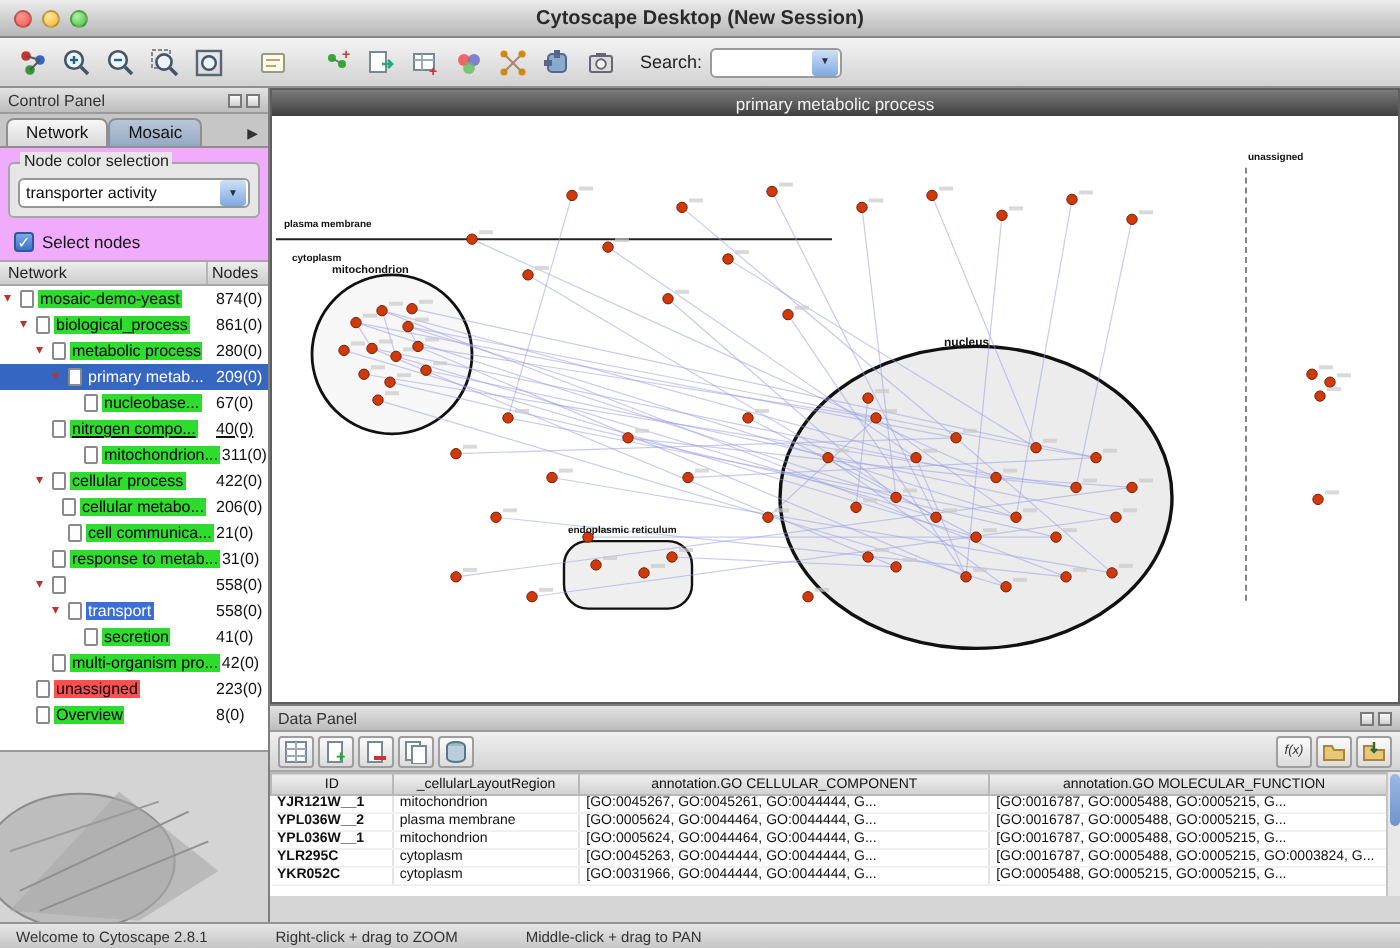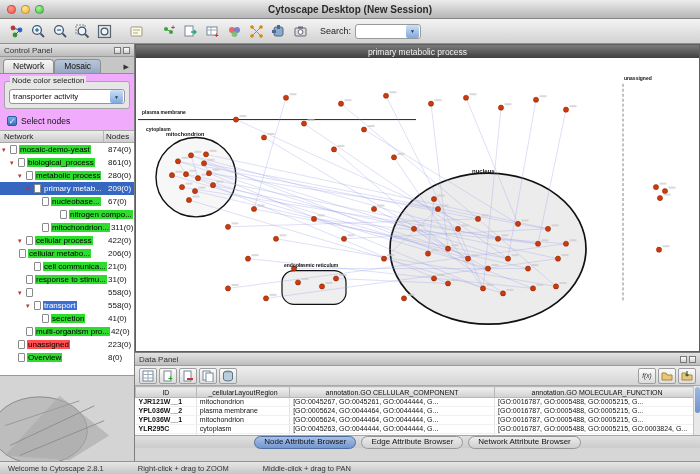--- a/index.html
+++ b/index.html
@@ -272,54 +272,54 @@
             <span class="doc-icon"></span>
             <span class="chip">primary metab...</span>
             <span class="count">209(0)</span>
           </div>
           <div class="tree-row" style="padding-left: 34px;">
             <span class="expander"></span>
             <span class="doc-icon"></span>
             <span class="chip" style="background: rgb(46, 220, 46); color: rgb(0, 0, 0);">nucleobase...</span>
             <span class="count">67(0)</span>
           </div>
-          <div class="tree-row" style="padding-left: 52px;">
+          <div class="tree-row" style="padding-left: 18px; text-decoration: underline;">
             <span class="expander"></span>
             <span class="doc-icon"></span>
             <span class="chip" style="background: rgb(46, 220, 46); color: rgb(0, 0, 0);">nitrogen compo...</span>
             <span class="count">40(0)</span>
           </div>
           <div class="tree-row" style="padding-left: 34px;">
             <span class="expander"></span>
             <span class="doc-icon"></span>
             <span class="chip" style="background: rgb(46, 220, 46); color: rgb(0, 0, 0);">mitochondrion...</span>
             <span class="count">311(0)</span>
           </div>
           <div class="tree-row" style="padding-left: 18px;">
             <span class="expander">▾</span>
             <span class="doc-icon"></span>
             <span class="chip" style="background: rgb(46, 220, 46); color: rgb(0, 0, 0);">cellular process</span>
             <span class="count">422(0)</span>
           </div>
-          <div class="tree-row" style="padding-left: 11px;">
+          <div class="tree-row" style="padding-left: 23px;">
             <span class="expander"></span>
             <span class="doc-icon"></span>
             <span class="chip" style="background: rgb(46, 220, 46); color: rgb(0, 0, 0);">cellular metabo...</span>
             <span class="count">206(0)</span>
           </div>
           <div class="tree-row" style="padding-left: 26px;">
             <span class="expander"></span>
             <span class="doc-icon"></span>
             <span class="chip" style="background: rgb(46, 220, 46); color: rgb(0, 0, 0);">cell communica...</span>
             <span class="count">21(0)</span>
           </div>
           <div class="tree-row" style="padding-left: 18px;">
             <span class="expander"></span>
             <span class="doc-icon"></span>
-            <span class="chip" style="background: rgb(46, 220, 46); color: rgb(0, 0, 0);">response to stimu...</span>
+            <span class="chip" style="background: rgb(46, 220, 46); color: rgb(0, 0, 0);">response to metab...</span>
             <span class="count">31(0)</span>
           </div>
           <div class="tree-row" style="padding-left: 18px;">
             <span class="expander">▾</span>
             <span class="doc-icon"></span>
             <span class="chip" style="background: rgb(46, 220, 46); color: rgb(0, 0, 0); margin-top: 24px;">establishment of l...</span>
             <span class="count">558(0)</span>
           </div>
           <div class="tree-row" style="padding-left: 26px;">
             <span class="expander">▾</span>
@@ -680,25 +680,20 @@
                   <td>cytoplasm</td>
                   <td>[GO:0031966, GO:0044444, GO:0044444, G...</td>
                   <td>[GO:0005488, GO:0005215, GO:0005215, G...</td>
                 </tr>
               </tbody>
           </table>
           <div class="vscroll">
               <div class="vthumb"></div>
             </div>
         </div>
-        <div class="tabs-row" id="bottom-tabs">
-            <span class="btab selected">Node Attribute Browser</span>
-            <span class="btab">Edge Attribute Browser</span>
-            <span class="btab">Network Attribute Browser</span>
-          </div>
       </div>
 
     </div>
   </div>
 
   <div class="statusbar">
     <span>Welcome to Cytoscape 2.8.1</span>
     <span>Right-click + drag to ZOOM</span>
     <span>Middle-click + drag to PAN</span>
   </div>

